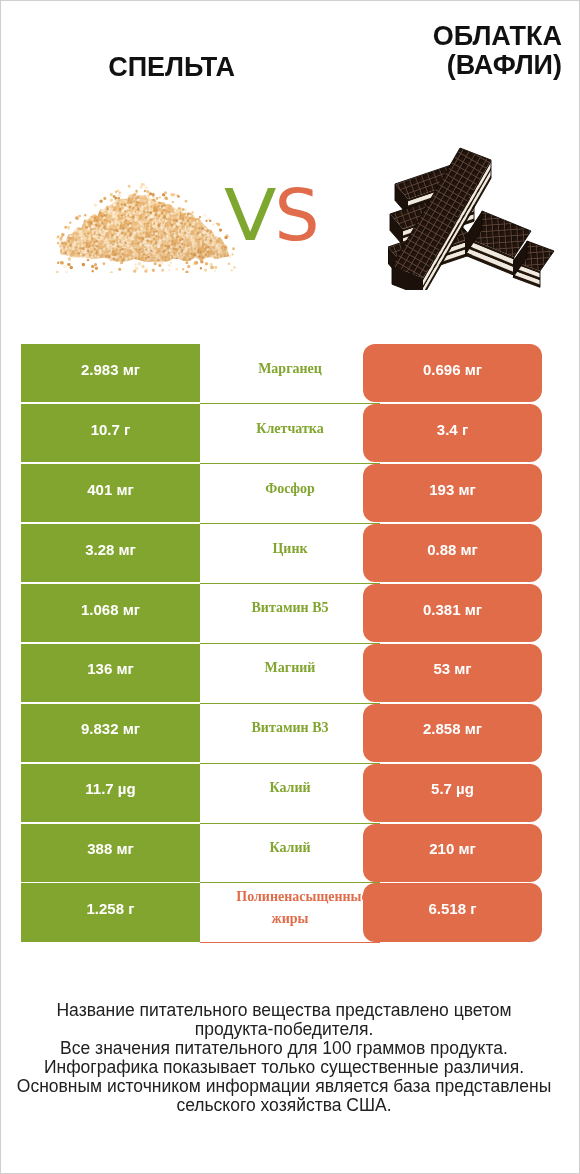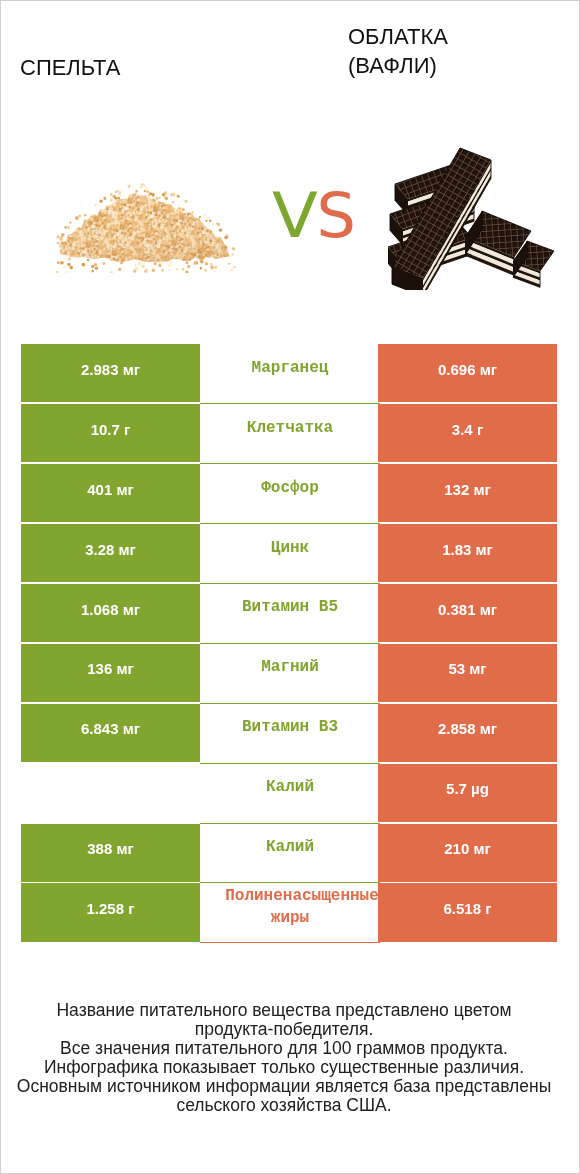--- a/index.html
+++ b/index.html
@@ -1,45 +1,45 @@
 <!DOCTYPE html>
 <html><head>
 <meta charset="utf-8">
 <style>
   html,body{margin:0;padding:0;background:#fff;}
   body{width:580px;height:1174px;font-family:"Liberation Sans",sans-serif;overflow:hidden;}
   .page{position:relative;width:578px;height:1172px;border:1px solid #cfcfcf;background:#fff;overflow:hidden;}
 
   
-  .title{position:absolute;text-align:left;font-size:22px;font-weight:400;color:#111;line-height:29px;}
+  .title{position:absolute;text-align:right;font-size:27px;font-weight:700;color:#111;line-height:29px;}
   #title-left{left:19px;top:51.5px;width:215px;}
   #title-right{left:347px;top:21px;width:214px;}
 
   
   #spelt-img{position:absolute;left:47px;top:175px;width:192px;height:97px;}
   #wafer-img{position:absolute;left:387px;top:139px;width:170px;height:150px;}
-  .vs{position:absolute;left:223px;top:168px;font-family:"DejaVu Sans",sans-serif;font-size:62px;line-height:94px;font-weight:400;white-space:nowrap;margin-left:48px;}
+  .vs{position:absolute;left:223px;top:168px;font-family:"DejaVu Sans",sans-serif;font-size:71px;line-height:94px;font-weight:400;white-space:nowrap;}
   .vs .v{display:inline-block;transform:scaleX(1.08);transform-origin:left center;}
   .vs .s{display:inline-block;margin-left:2px;}
   .vs .v{color:#7da72e;}
   .vs .s{color:#e06c4c;}
 
   
   .table{position:absolute;left:20px;top:343px;width:439px;}
   .row{position:relative;height:59.95px;}
   .cell{position:absolute;top:0;height:58.2px;display:flex;align-items:center;justify-content:center;
         font-size:15px;font-weight:700;box-sizing:border-box;padding-bottom:7.6px;}
   .c-left{left:0;width:179px;background:#82a52f;color:#fff;}
   .c-mid{left:179px;width:180px;height:59.95px;background:#fff;border-bottom:1px solid #82a52f;
-         color:#82a52f;line-height:21.5px;text-align:center;font-family:Liberation Mono, monospace;font-size:16px;
+         color:#82a52f;line-height:21.5px;text-align:center;font-family:Liberation Serif, serif;font-size:14px;
          overflow:hidden;flex-direction:column;padding-bottom:10px;}
   .c-mid.orange{border-bottom-color:#e06c4a;}
   .c-mid span{display:block;white-space:nowrap;}
   .c-mid.two span:first-child{padding-left:24px;}
-  .c-right{left:357px;width:179px;background:#e06c4a;color:#fff;}
+  .c-right{left:342px;width:179px;background:#e06c4a;color:#fff;border-radius:12px;}
   .c-mid.orange{color:#e06c4a;}
 
   
   .footer{position:absolute;left:0;top:1000px;width:566px;text-align:center;font-size:17.5px;line-height:18.9px;color:#212121;}
 </style>
 </head>
 <body>
 
 <div class="page">
 
@@ -187,51 +187,52 @@
         <div class="cell c-mid">
           <span>Клетчатка</span>
         </div>
         <div class="cell c-right">3.4 г</div>
       </div>
       <div class="row">
         <div class="cell c-left">401 мг</div>
         <div class="cell c-mid">
           <span>Фосфор</span>
         </div>
-        <div class="cell c-right">132 мг</div>
+        <div class="cell c-right">193 мг</div>
       </div>
       <div class="row">
         <div class="cell c-left">3.28 мг</div>
         <div class="cell c-mid">
           <span>Цинк</span>
         </div>
-        <div class="cell c-right">1.83 мг</div>
+        <div class="cell c-right">0.88 мг</div>
       </div>
       <div class="row">
         <div class="cell c-left">1.068 мг</div>
         <div class="cell c-mid">
           <span>Витамин B5</span>
         </div>
         <div class="cell c-right">0.381 мг</div>
       </div>
       <div class="row">
         <div class="cell c-left">136 мг</div>
         <div class="cell c-mid">
           <span>Магний</span>
         </div>
         <div class="cell c-right">53 мг</div>
       </div>
       <div class="row">
-        <div class="cell c-left">6.843 мг</div>
+        <div class="cell c-left">9.832 мг</div>
         <div class="cell c-mid">
           <span>Витамин B3</span>
         </div>
         <div class="cell c-right">2.858 мг</div>
       </div>
       <div class="row">
+        <div class="cell c-left">11.7 µg</div>
         <div class="cell c-mid">
           <span>Калий</span>
         </div>
         <div class="cell c-right">5.7 µg</div>
       </div>
       <div class="row">
         <div class="cell c-left">388 мг</div>
         <div class="cell c-mid">
           <span>Калий</span>
         </div>

